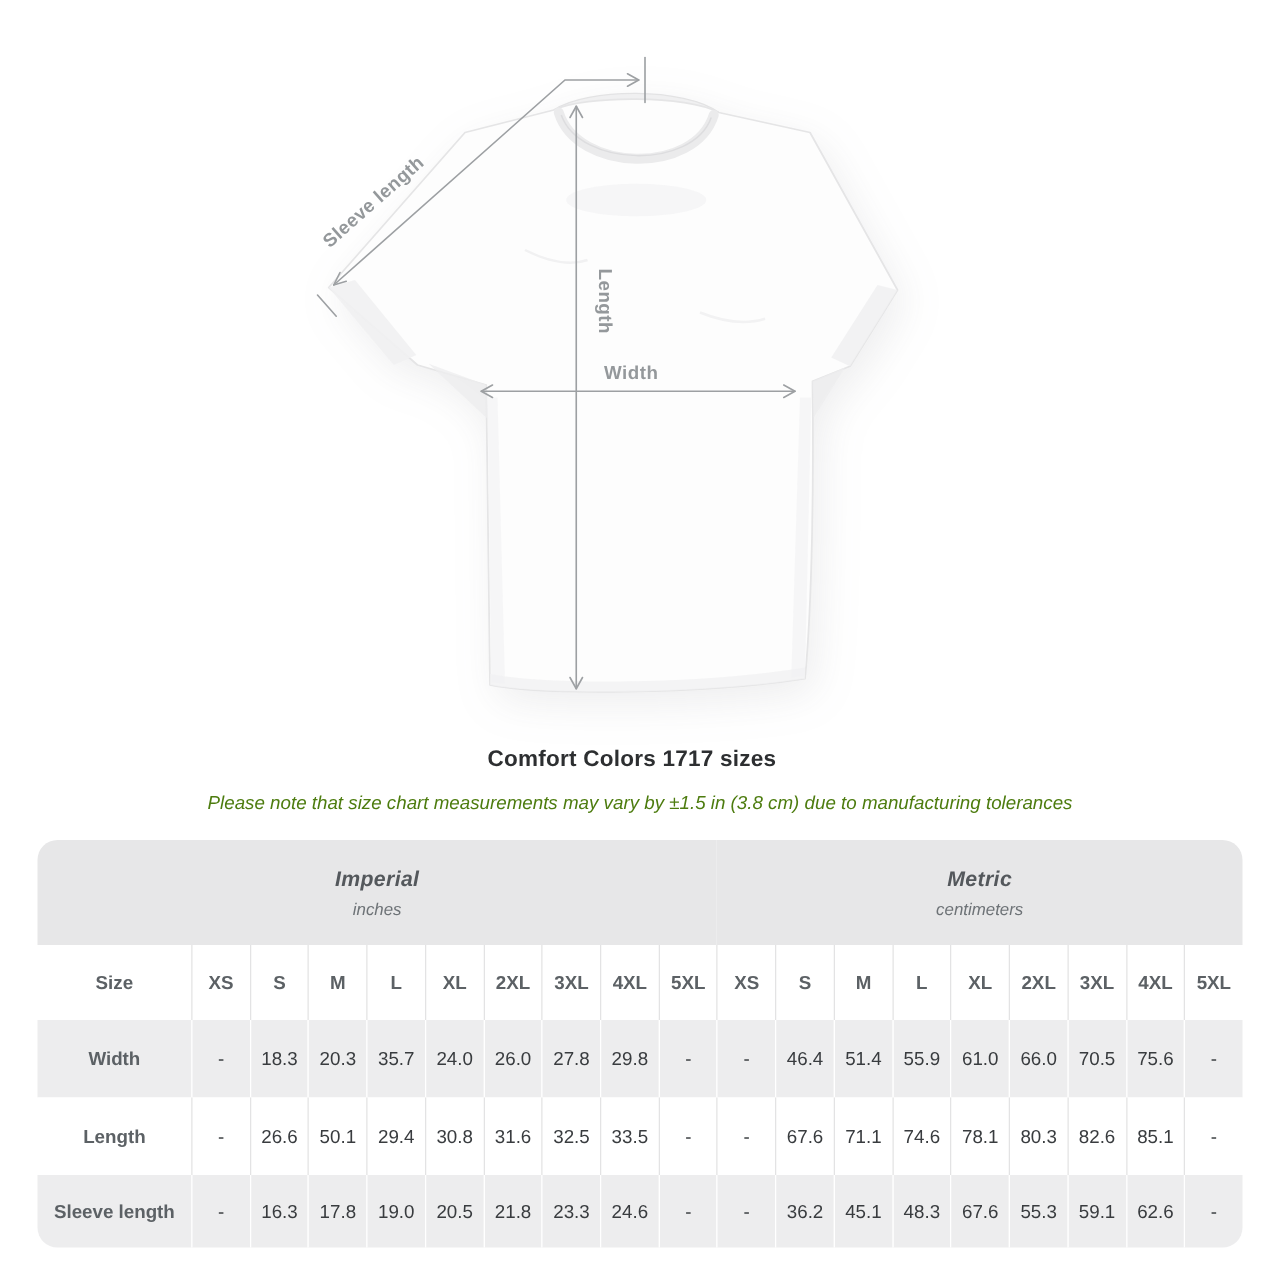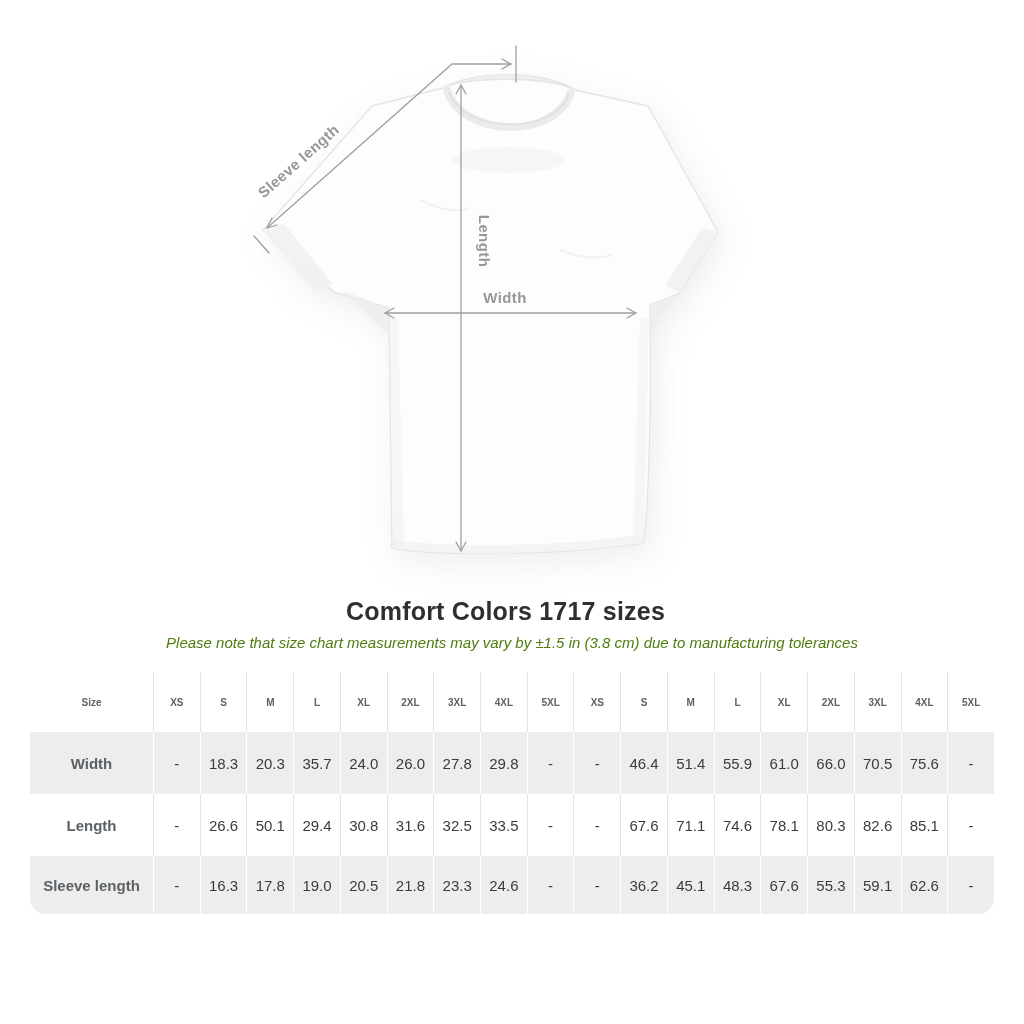--- a/index.html
+++ b/index.html
@@ -5,38 +5,38 @@
   html,body{margin:0;padding:0;background:#ffffff;}
   body{width:1024px;height:1024px;position:relative;overflow:hidden;
        font-family:"Liberation Sans",sans-serif;-webkit-font-smoothing:antialiased;}
 
   
   .diagram{position:absolute;left:0;top:0;width:1024px;height:600px;}
   .shirt-group{filter:drop-shadow(6px 10px 16px rgba(90,90,95,0.10));}
 
   
   .page-title{position:absolute;left:0;top:597px;width:1011px;text-align:center;
-              font-size:25px;font-weight:bold;color:#2d2f31;letter-spacing:.2px;}
+              font-size:18px;font-weight:bold;color:#2d2f31;letter-spacing:.2px;}
   .subtitle{position:absolute;left:0;top:634px;width:1024px;text-align:center;
             font-style:italic;font-size:15px;color:#4d7c0f;}
 
   
   table.size-chart{position:absolute;left:30px;top:672px;width:964px;
                    border-collapse:separate;border-spacing:0;table-layout:fixed;}
   col.label-col{width:123px;}
   .unit-row td{background:#e7e7e8;height:82px;text-align:center;vertical-align:middle;}
   .unit-row td.u-left{border-top-left-radius:16px;}
   .unit-row td.u-right{border-top-right-radius:16px;}
   .unit-name{font-style:italic;font-weight:bold;font-size:17px;color:#54585c;letter-spacing:.3px;}
   .unit-sub{font-style:italic;font-size:13.5px;color:#6e7377;margin-top:6px;}
 
   tr.head-row{--sep:#e3e3e4;}
   tr.row-white{--sep:#e3e3e4;}
   tr.row-gray{--sep:#ffffff;}
-  .head-row th{height:58px;background:#ffffff;color:#5c6165;font-size:10px;
+  .head-row th{height:58px;background:#ffffff;color:#5c6165;font-size:15px;
                font-weight:bold;text-align:center;vertical-align:middle;}
   .data-row th,.data-row td{height:60px;text-align:center;vertical-align:middle;}
   .data-row th{font-size:15px;font-weight:bold;color:#5c6165;}
   .data-row td{font-size:15px;font-weight:normal;color:#393c3f;}
   tr.row-gray th,tr.row-gray td{background:#ededee;}
   tr.row-white th,tr.row-white td{background:#ffffff;}
   tr.head-row > *:not(:first-child),
   tr.data-row > *:not(:first-child){border-left:1px solid var(--sep);}
   tr.row-last th,tr.row-last td{height:56px;}
   tr.row-last th:first-child{border-bottom-left-radius:16px;}
@@ -129,20 +129,30 @@
       <col>
       <col>
       <col>
       <col>
       <col>
       <col>
       <col>
   </colgroup>
 
   <tbody>
+      <tr class="unit-row">
+    <td colspan="10" class="u-left">
+      <div class="unit-name">Imperial</div>
+      <div class="unit-sub">inches</div>
+    </td>
+    <td colspan="9" class="u-right">
+      <div class="unit-name">Metric</div>
+      <div class="unit-sub">centimeters</div>
+    </td>
+  </tr>
 
   <tr class="head-row">
     <th>Size</th>
     <th>XS</th>
     <th>S</th>
     <th>M</th>
     <th>L</th>
     <th>XL</th>
     <th>2XL</th>
     <th>3XL</th>

